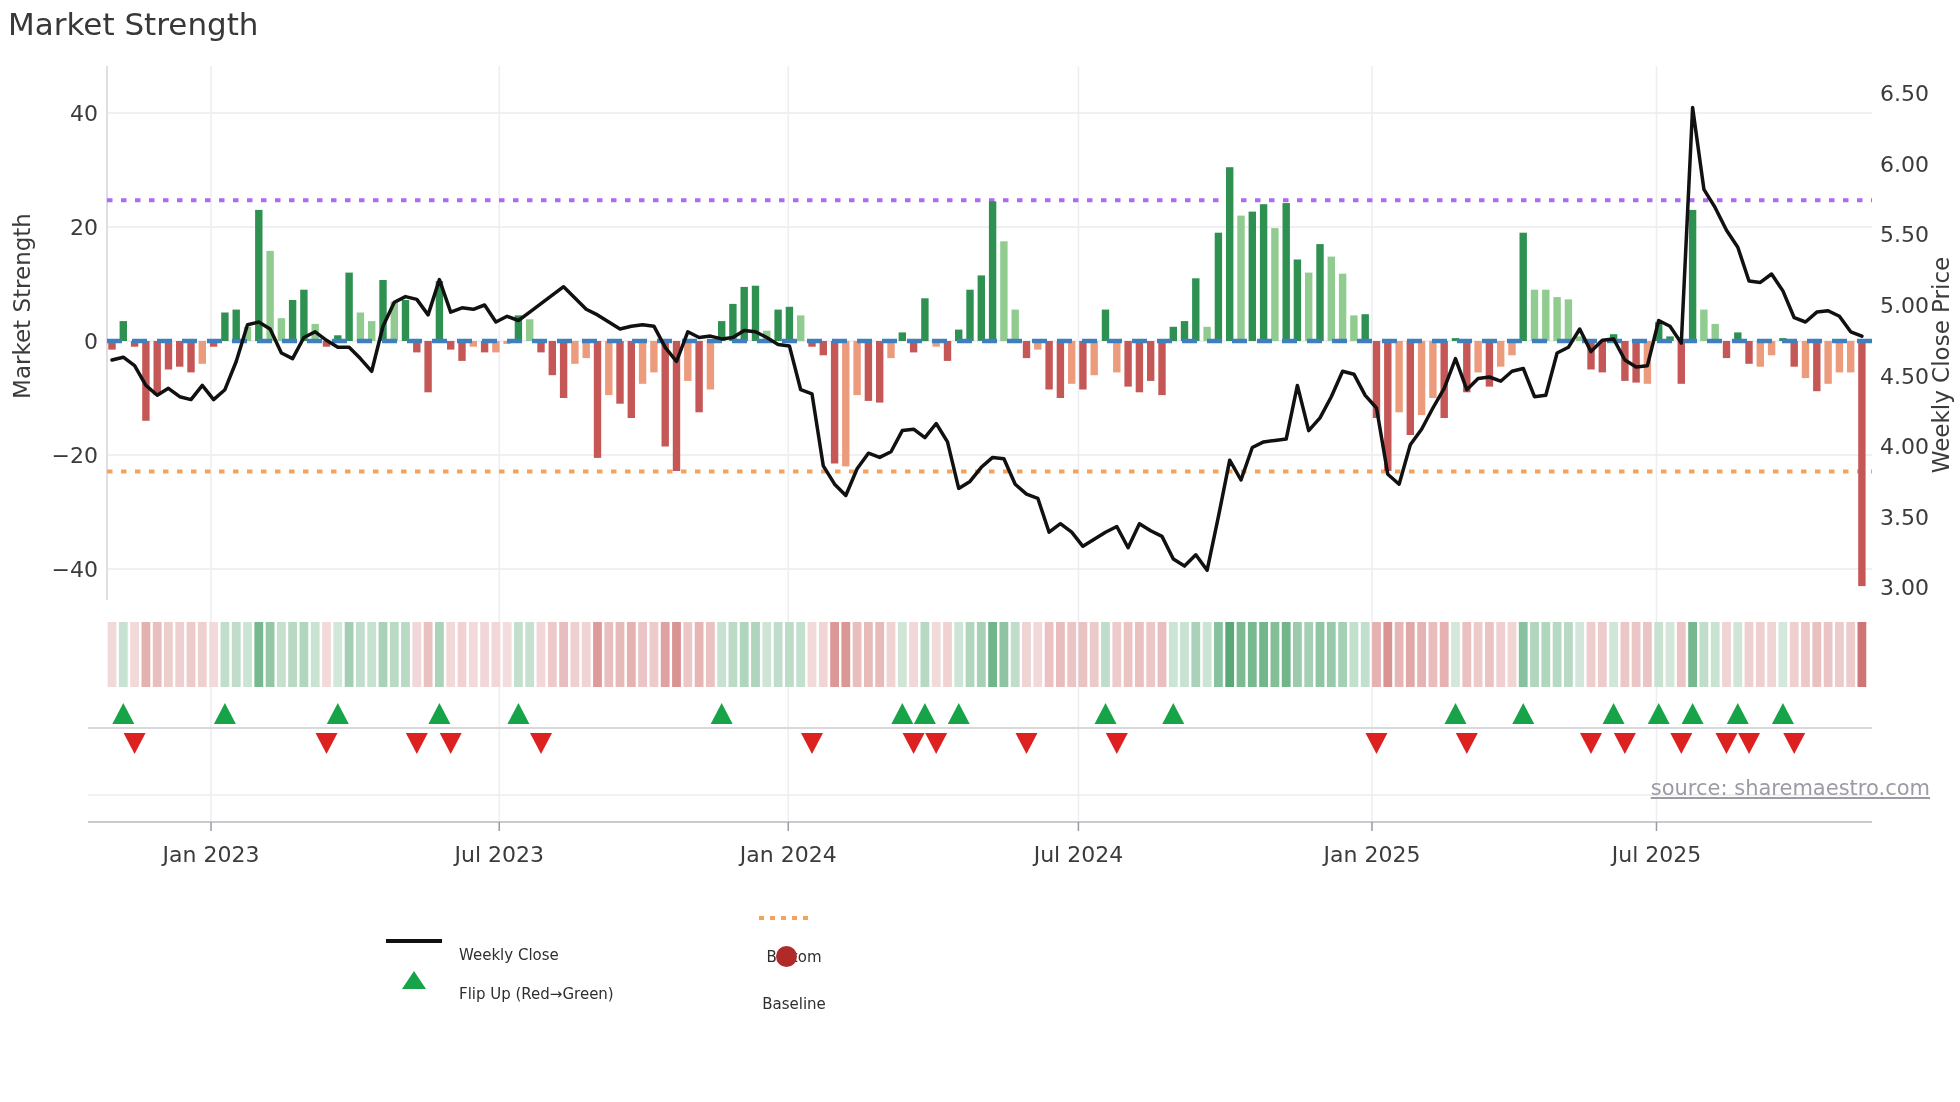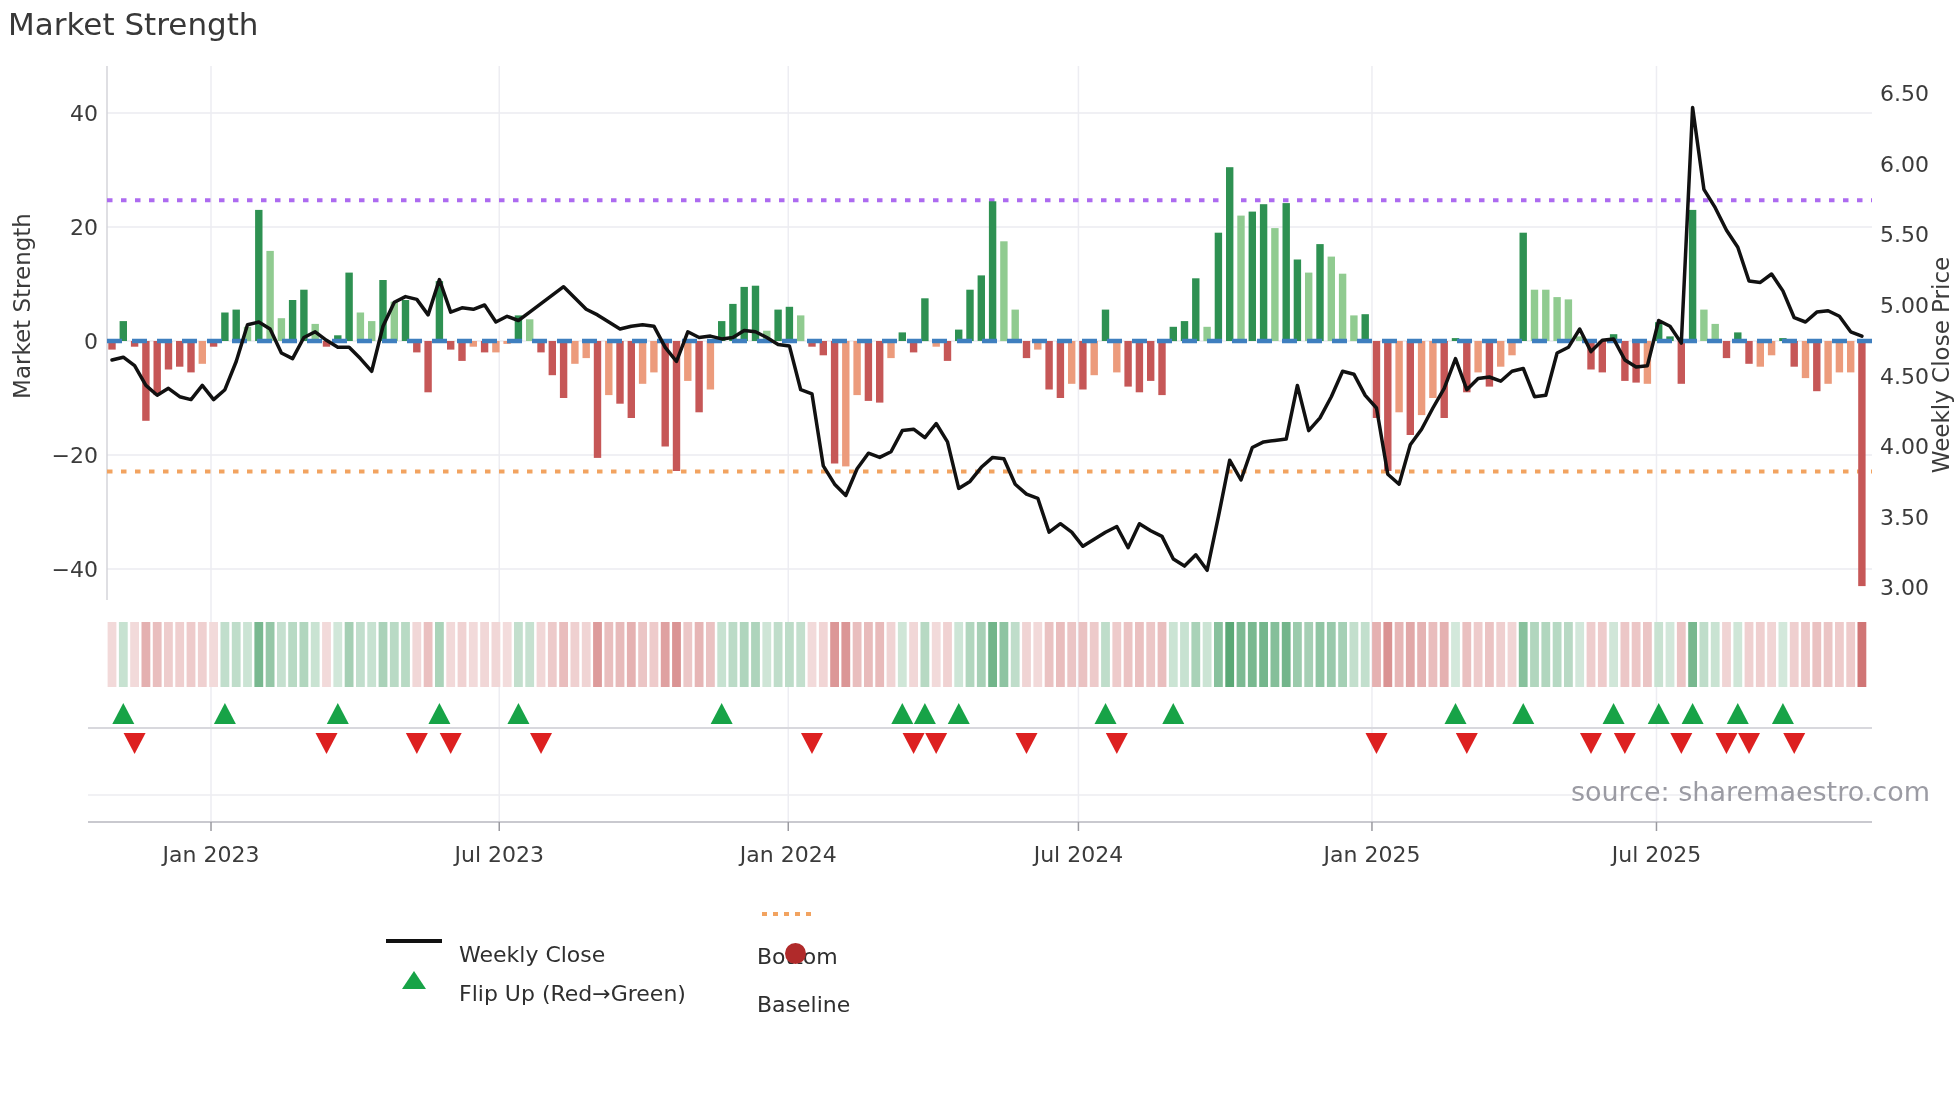--- a/index.html
+++ b/index.html
@@ -1,36 +1,36 @@
 <!DOCTYPE html>
 <html><head>
 <meta charset="utf-8">
 <style>
   html,body{margin:0;padding:0;background:#ffffff;}
   body{width:1960px;height:1102px;overflow:hidden;font-family:"DejaVu Sans","Liberation Sans",sans-serif;position:relative;}
   .canvas{position:absolute;left:0;top:0;width:1960px;height:1102px;background:#fff;}
   .chart-title{position:absolute;left:8px;top:6px;font-size:31px;color:#383838;}
   .y-title-left{position:absolute;left:22px;top:306px;transform:translate(-50%,-50%) rotate(-90deg);font-size:23px;color:#3b3b3b;white-space:nowrap;}
   .y-title-right{position:absolute;left:1941px;top:365px;transform:translate(-50%,-50%) rotate(-90deg);font-size:23px;color:#3b3b3b;white-space:nowrap;}
-  .source-text{position:absolute;right:30px;top:776px;font-size:27px;color:#9b9ba3;}
+  .source-text{position:absolute;right:30px;top:776px;font-size:21px;color:#9b9ba3;text-decoration:underline;}
   svg#chart{position:absolute;left:0;top:0;}
   .legend{position:absolute;left:385px;top:921px;}
   .lg-row{display:flex;height:39px;align-items:center;}
   .lg-item{display:flex;align-items:center;width:372px;flex:none;}
   .lg-item:last-child{width:auto;flex-direction:column;}
   .sw{width:58px;flex:none;display:flex;align-items:center;justify-content:center;margin-right:16px;}
   .sw-line{height:4px;width:56px;background:#111111;}
   .sw-dash{height:4px;width:56px;background:repeating-linear-gradient(90deg,#3f7fbf 0 19px,transparent 19px 30px);}
   .sw-dots-purple{height:4px;width:54px;background:repeating-linear-gradient(90deg,#ad6bf0 0 5px,transparent 5px 11px);}
   .sw-dots-orange{height:4px;width:54px;background:repeating-linear-gradient(90deg,#f2a360 0 5px,transparent 5px 11px);}
   .sw-tri-up{width:0;height:0;border-left:12px solid transparent;border-right:12px solid transparent;border-bottom:18px solid #17a347;}
   .sw-tri-down{width:0;height:0;border-left:12px solid transparent;border-right:12px solid transparent;border-top:18px solid #dd2020;}
   .sw-circle-green{width:21px;height:21px;border-radius:50%;background:#2c8a2c;}
   .sw-circle-red{width:21px;height:21px;border-radius:50%;background:#b02a2a;}
-  .lg-label{font-size:22px;color:#2f2f2f;white-space:nowrap;margin-top:28px;}
+  .lg-label{font-size:15px;color:#2f2f2f;white-space:nowrap;margin-top:28px;}
 </style>
 </head>
 <body>
 
 <div class="canvas">
   <svg id="chart" width="1960" height="1102">
       <g>
         <line x1="211.0133" y1="66" x2="211.0133" y2="822" stroke="#ededf2" stroke-width="1.5"></line>
         <line x1="499.24699999999996" y1="66" x2="499.24699999999996" y2="822" stroke="#ededf2" stroke-width="1.5"></line>
         <line x1="788.271" y1="66" x2="788.271" y2="822" stroke="#ededf2" stroke-width="1.5"></line>

